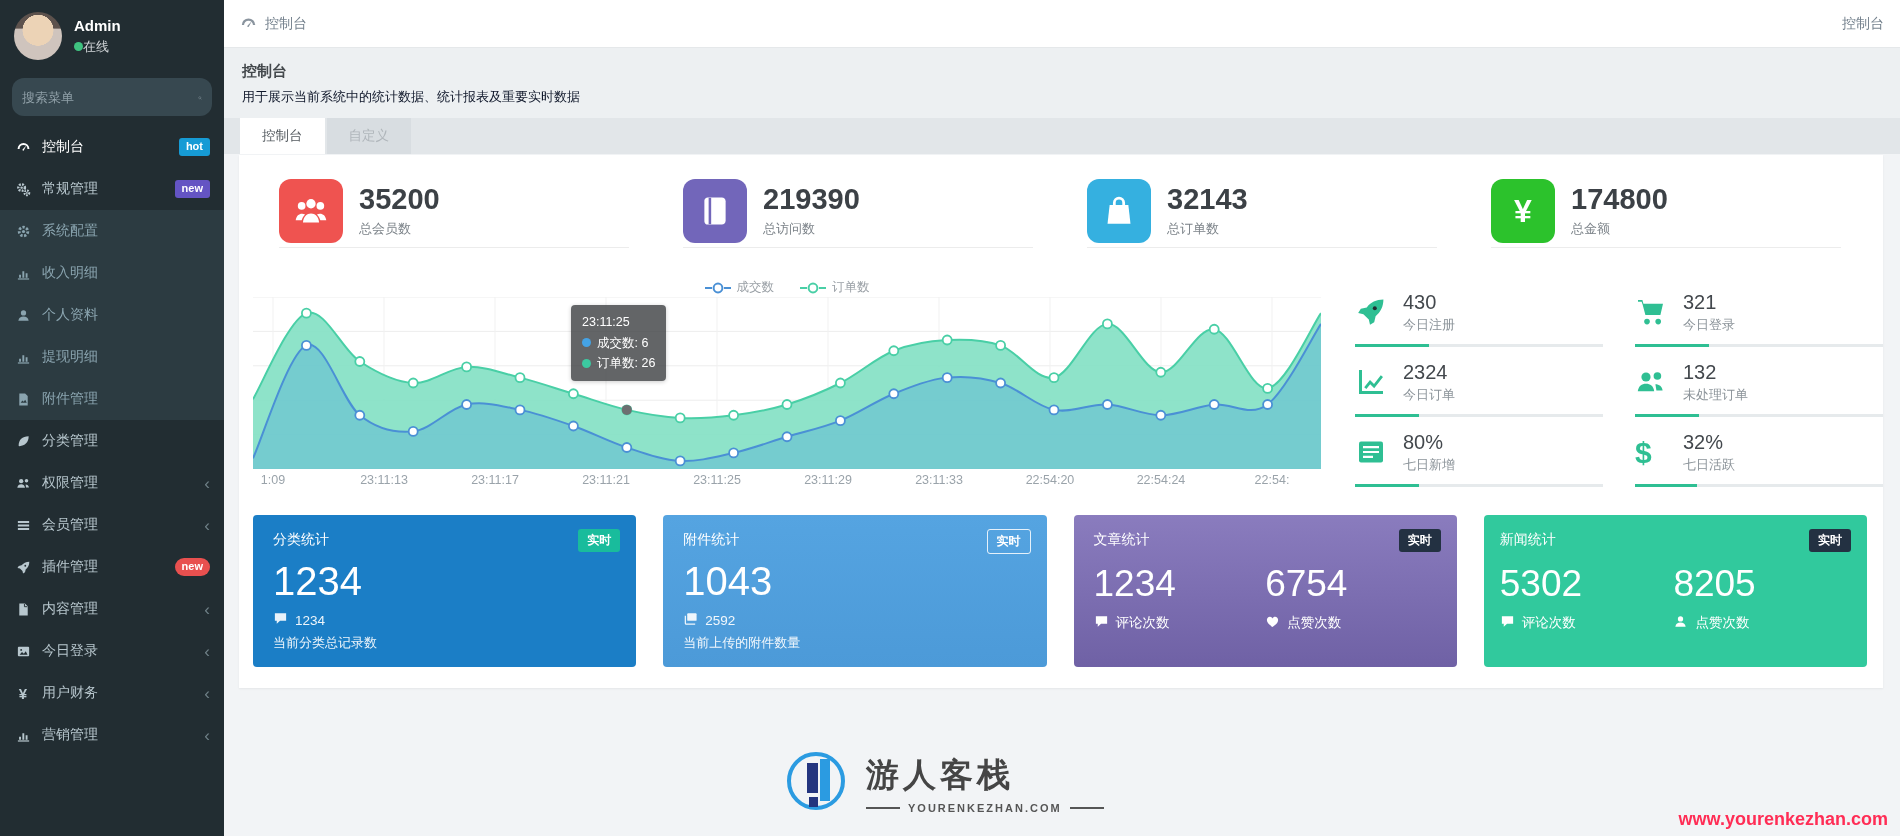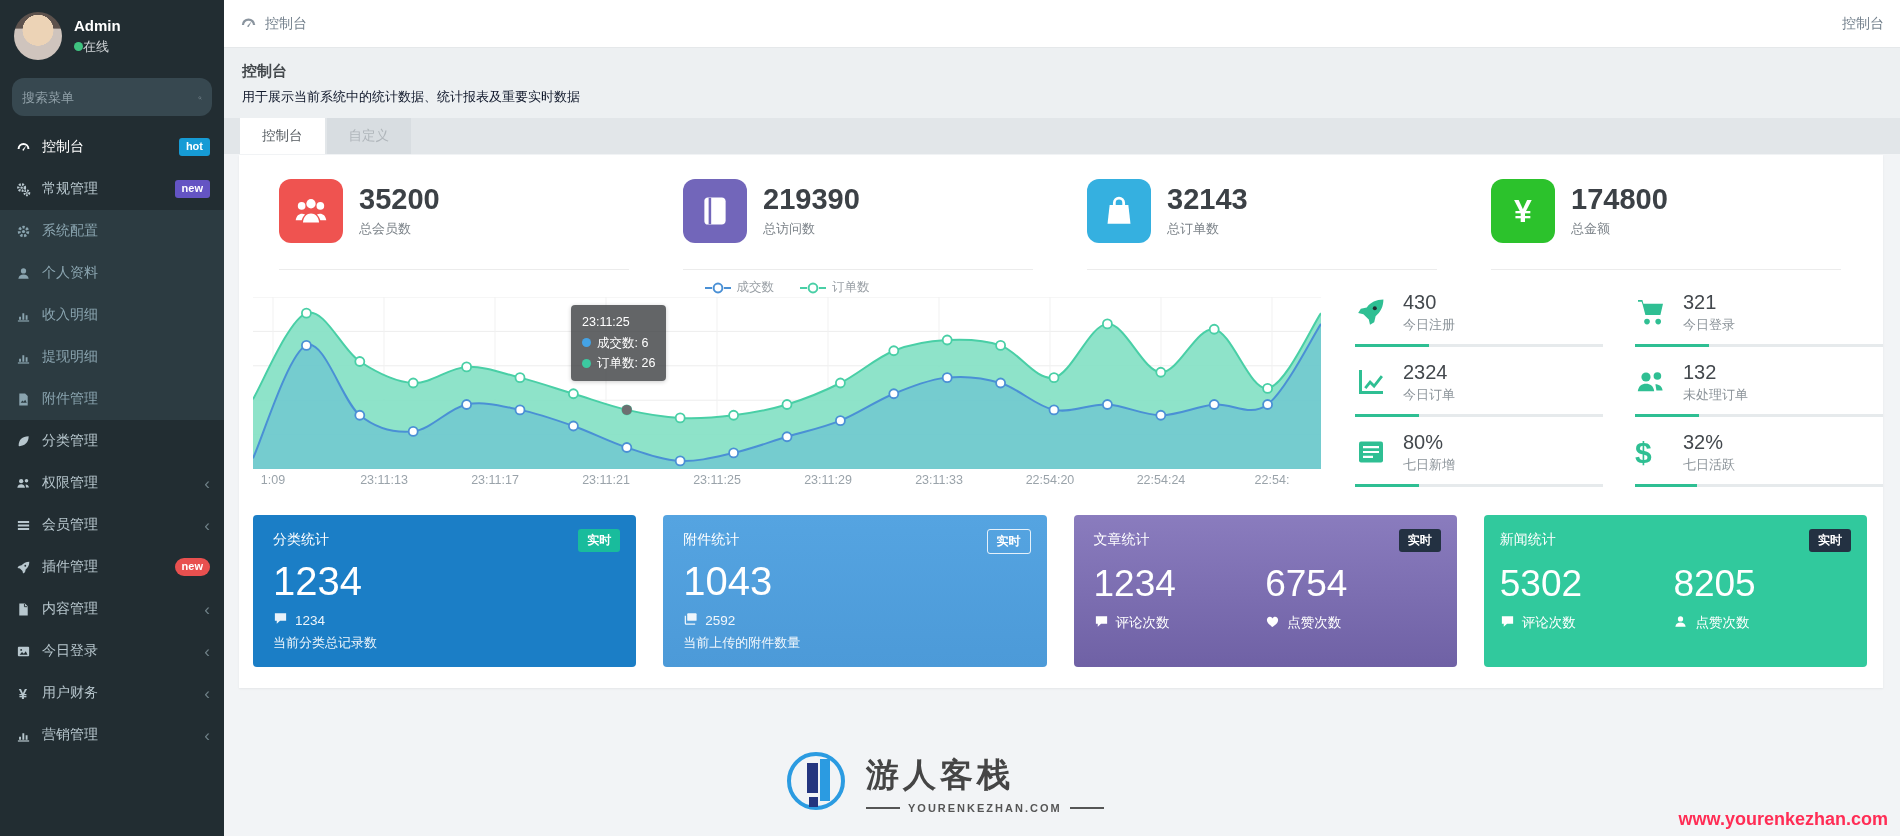--- a/index.html
+++ b/index.html
@@ -42,21 +42,21 @@
   .page-title { font-size:15px; font-weight:bold; color:#44494d; }
   .page-desc { font-size:13px; color:#0f172a; margin-top:7px; padding-bottom:12px; }
   .tabstrip { background:#e2e6e9; height:36px; display:flex; align-items:flex-end; padding-left:16px; }
   .tab { height:36px; display:flex; align-items:center; padding:0 22px; font-size:13.5px; color:#b0b6bb; background:#d8dde1; margin-right:2px; cursor:pointer; }
   .tab.active { background:#ffffff; color:#555b60; }
 
   .panel { position:absolute; left:15px; right:17px; top:107px; height:533px; background:#fff; box-shadow:0 1px 2px rgba(0,0,0,.06); }
 
   
   .stats-row { display:flex; padding:24px 14px 0; }
-  .stat-cell { flex:1; display:flex; align-items:center; gap:16px; margin:0 28px 0 26px; padding-bottom:26px; border-bottom:1px solid #ececec; }
+  .stat-cell { flex:1; display:flex; align-items:center; gap:16px; margin:0 28px 0 26px; padding-bottom:4px; border-bottom:1px solid #ececec; }
   .stat-ico { width:64px; height:64px; border-radius:12px; display:flex; align-items:center; justify-content:center; color:#fff; }
   .stat-ico svg { width:34px; height:34px; fill:#fff; }
   .stat-ico .glyph { font-size:32px; font-weight:bold; }
   .stat-val { font-size:29px; font-weight:bold; color:#3c4146; line-height:1.1; }
   .stat-lbl { font-size:13px; color:#7b8288; margin-top:4px; }
 
   
   .chart-box { position:absolute; left:14px; top:128px; width:1068px; height:200px; }
   .chart-plot { position:absolute; left:0; top:14px; width:1068px; height:172px; }
   .x-labels { position:absolute; left:0; top:190px; width:1068px; height:18px; }
@@ -163,34 +163,34 @@
           <svg viewBox="0 0 16 16">
             <circle cx="8" cy="8" r="4.6" fill="none" stroke="currentColor" stroke-width="3" stroke-dasharray="2.4 1.6"></circle>
             <circle cx="8" cy="8" r="1.7"></circle>
           </svg>
         </span>
         <span class="lbl">系统配置</span>
       </div>
       <div class="side-item sub">
         <span class="icon">
           <svg viewBox="0 0 16 16">
+            <path d="M2 13.2h12v1.3H2z"></path>
+            <path d="M3.3 9.3h2v3.2h-2zM6.8 5.6h2v6.9h-2zM10.3 7.8h2v4.7h-2z"></path>
+          </svg>
+        </span>
+        <span class="lbl">收入明细</span>
+      </div>
+      <div class="side-item sub">
+        <span class="icon">
+          <svg viewBox="0 0 16 16">
             <circle cx="8" cy="5.2" r="2.8"></circle>
             <path d="M2.5 13.5c.4-3 2.6-4.4 5.5-4.4s5.1 1.4 5.5 4.4z"></path>
           </svg>
         </span>
         <span class="lbl">个人资料</span>
-      </div>
-      <div class="side-item sub">
-        <span class="icon">
-          <svg viewBox="0 0 16 16">
-            <path d="M2 13.2h12v1.3H2z"></path>
-            <path d="M3.3 9.3h2v3.2h-2zM6.8 5.6h2v6.9h-2zM10.3 7.8h2v4.7h-2z"></path>
-          </svg>
-        </span>
-        <span class="lbl">收入明细</span>
       </div>
       <div class="side-item sub">
         <span class="icon">
           <svg viewBox="0 0 16 16">
             <path d="M2 13.2h12v1.3H2z"></path>
             <path d="M3.3 9.3h2v3.2h-2zM6.8 5.6h2v6.9h-2zM10.3 7.8h2v4.7h-2z"></path>
           </svg>
         </span>
         <span class="lbl">提现明细</span>
       </div>

